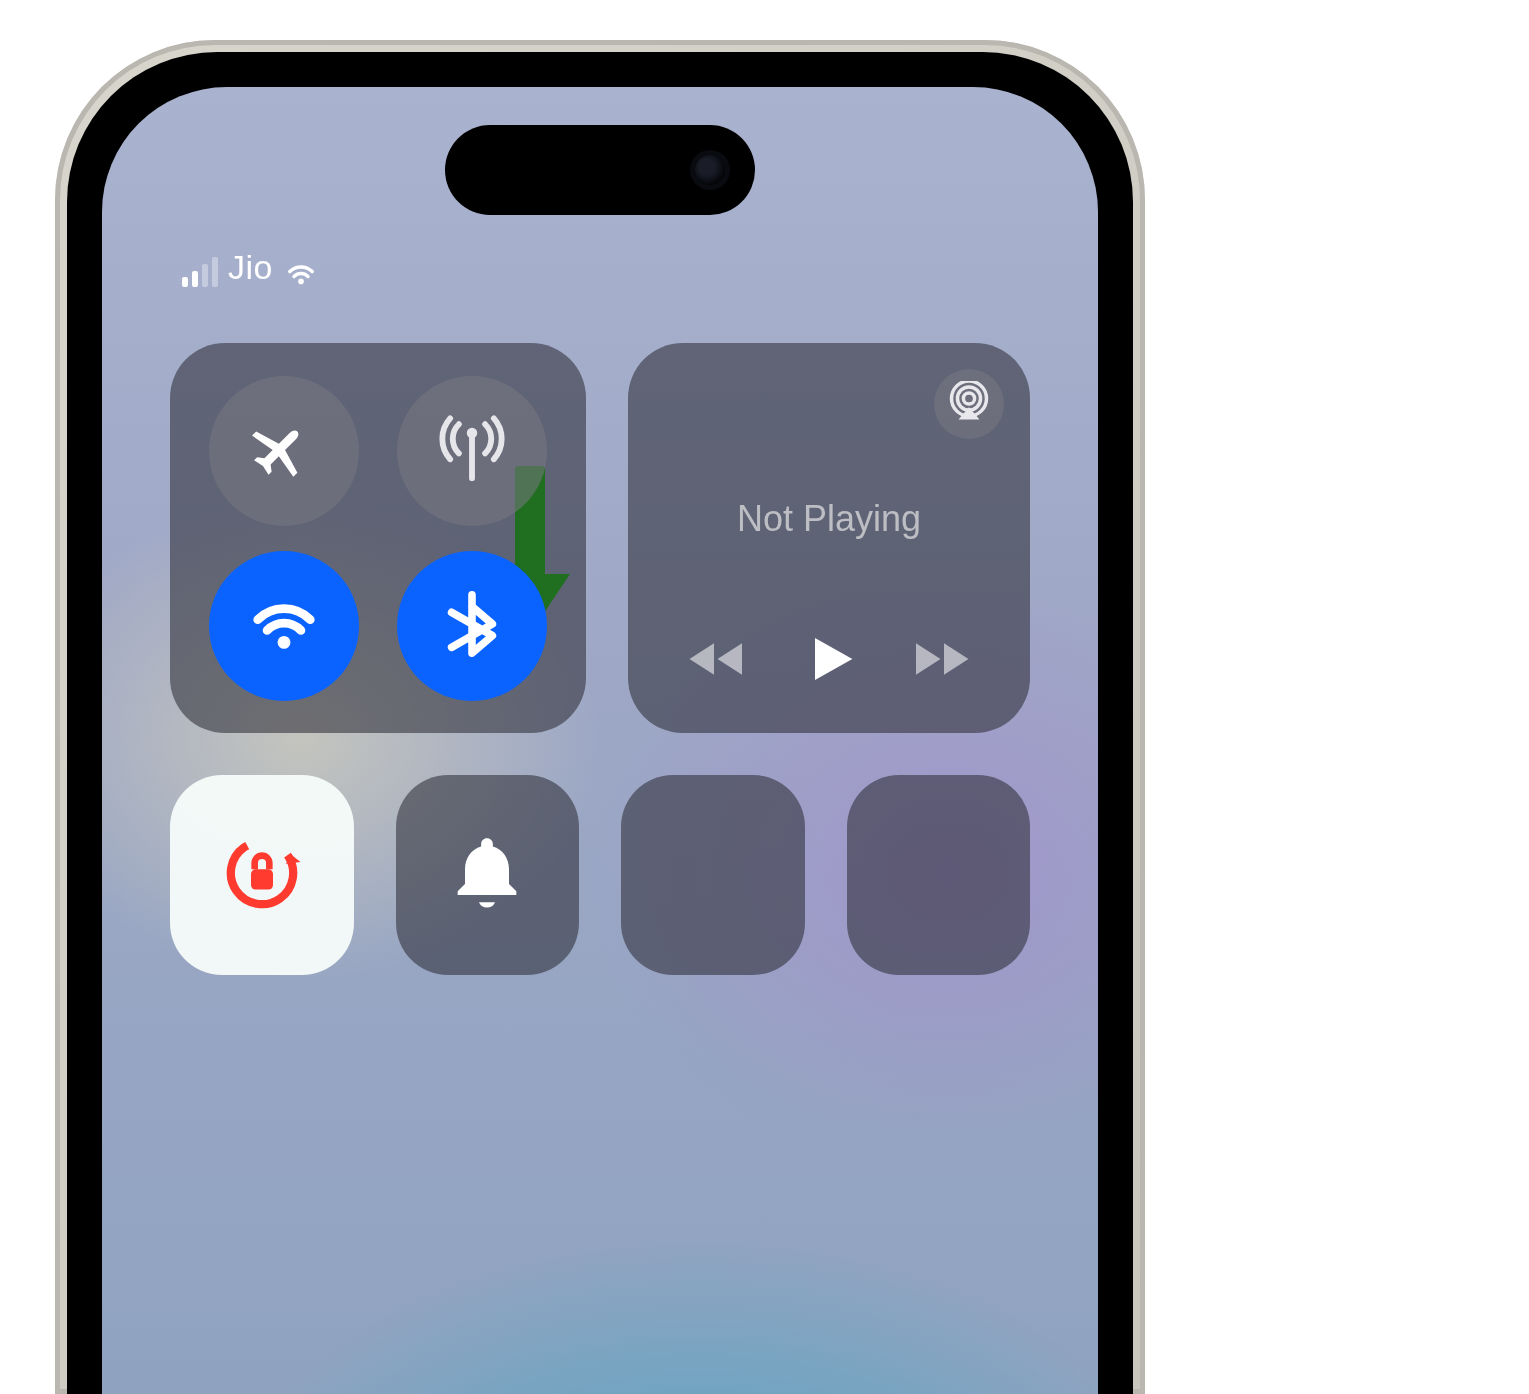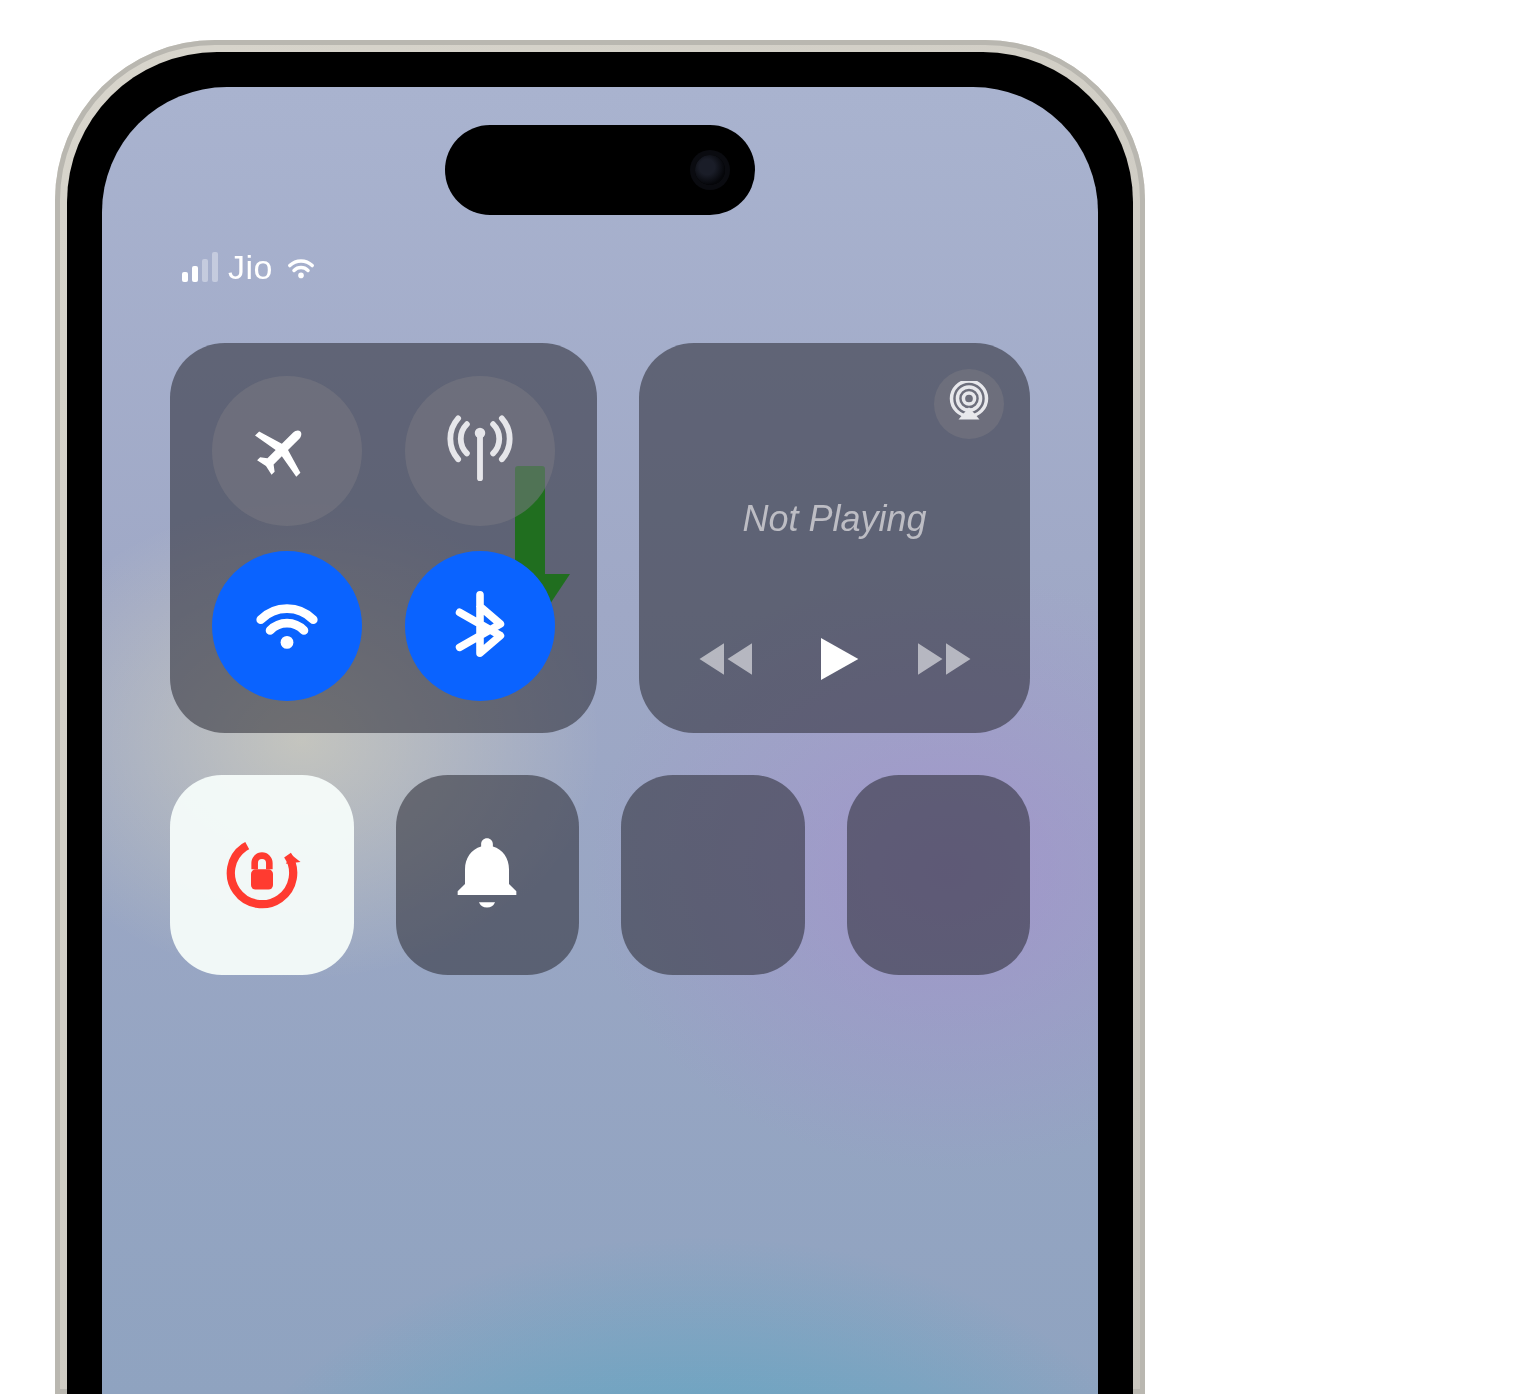--- a/index.html
+++ b/index.html
@@ -86,21 +86,21 @@
     position: absolute;
     top: 155px;
     left: 0; right: 0;
     height: 50px;
     color: #fff;
     display: flex;
     justify-content: space-between;
     align-items: center;
     padding: 0 60px 0 80px;
   }
-  .status-left { display: flex; align-items: center; gap: 10px; }
+  .status-left { display: flex; align-items: flex-end; gap: 10px; }
   .status-right { display: flex; align-items: center; gap: 10px; }
   .carrier { font-size: 34px; font-weight: 500; letter-spacing: 0.5px; }
   .battery-pct { font-size: 34px; font-weight: 500; }
 
   
   .sig { display: flex; align-items: flex-end; gap: 4px; height: 30px; }
   .sig span { width: 6px; background: rgba(255,255,255,0.35); border-radius: 2px; }
   .sig span.on { background: #fff; }
   .s1{height:10px}.s2{height:16px}.s3{height:23px}.s4{height:30px}
 
@@ -133,21 +133,21 @@
     border-radius: 50%;
     width: 150px; height: 150px;
     display:flex; align-items:center; justify-content:center;
     background: rgba(120,120,130,0.55);
     justify-self: center; align-self: center;
     color:#fff;
   }
   .round.active { background: #0a63ff; }
   .round svg { width: 70px; height: 70px; }
 
-  .media { padding: 12px; color: #c9c9cf; font-style: italic; }
+  .media { padding: 23px; color: #c9c9cf; }
   .airplay {
     position:absolute; right:26px; top:26px;
     width:70px; height:70px; border-radius:50%;
     background: rgba(120,120,130,0.55);
     display:flex; align-items:center; justify-content:center; color:#ddd;
   }
   .np { position:absolute; left:0; right:0; top:155px; text-align:center; font-size:36px; color:#bdbdc4; }
   .media-controls { position:absolute; left:0; right:0; bottom:46px; display:flex; justify-content:space-around; align-items:center; padding:0 36px; }
   .mc { color: rgba(255,255,255,0.55); }
   .mc.play { color:#fff; }

